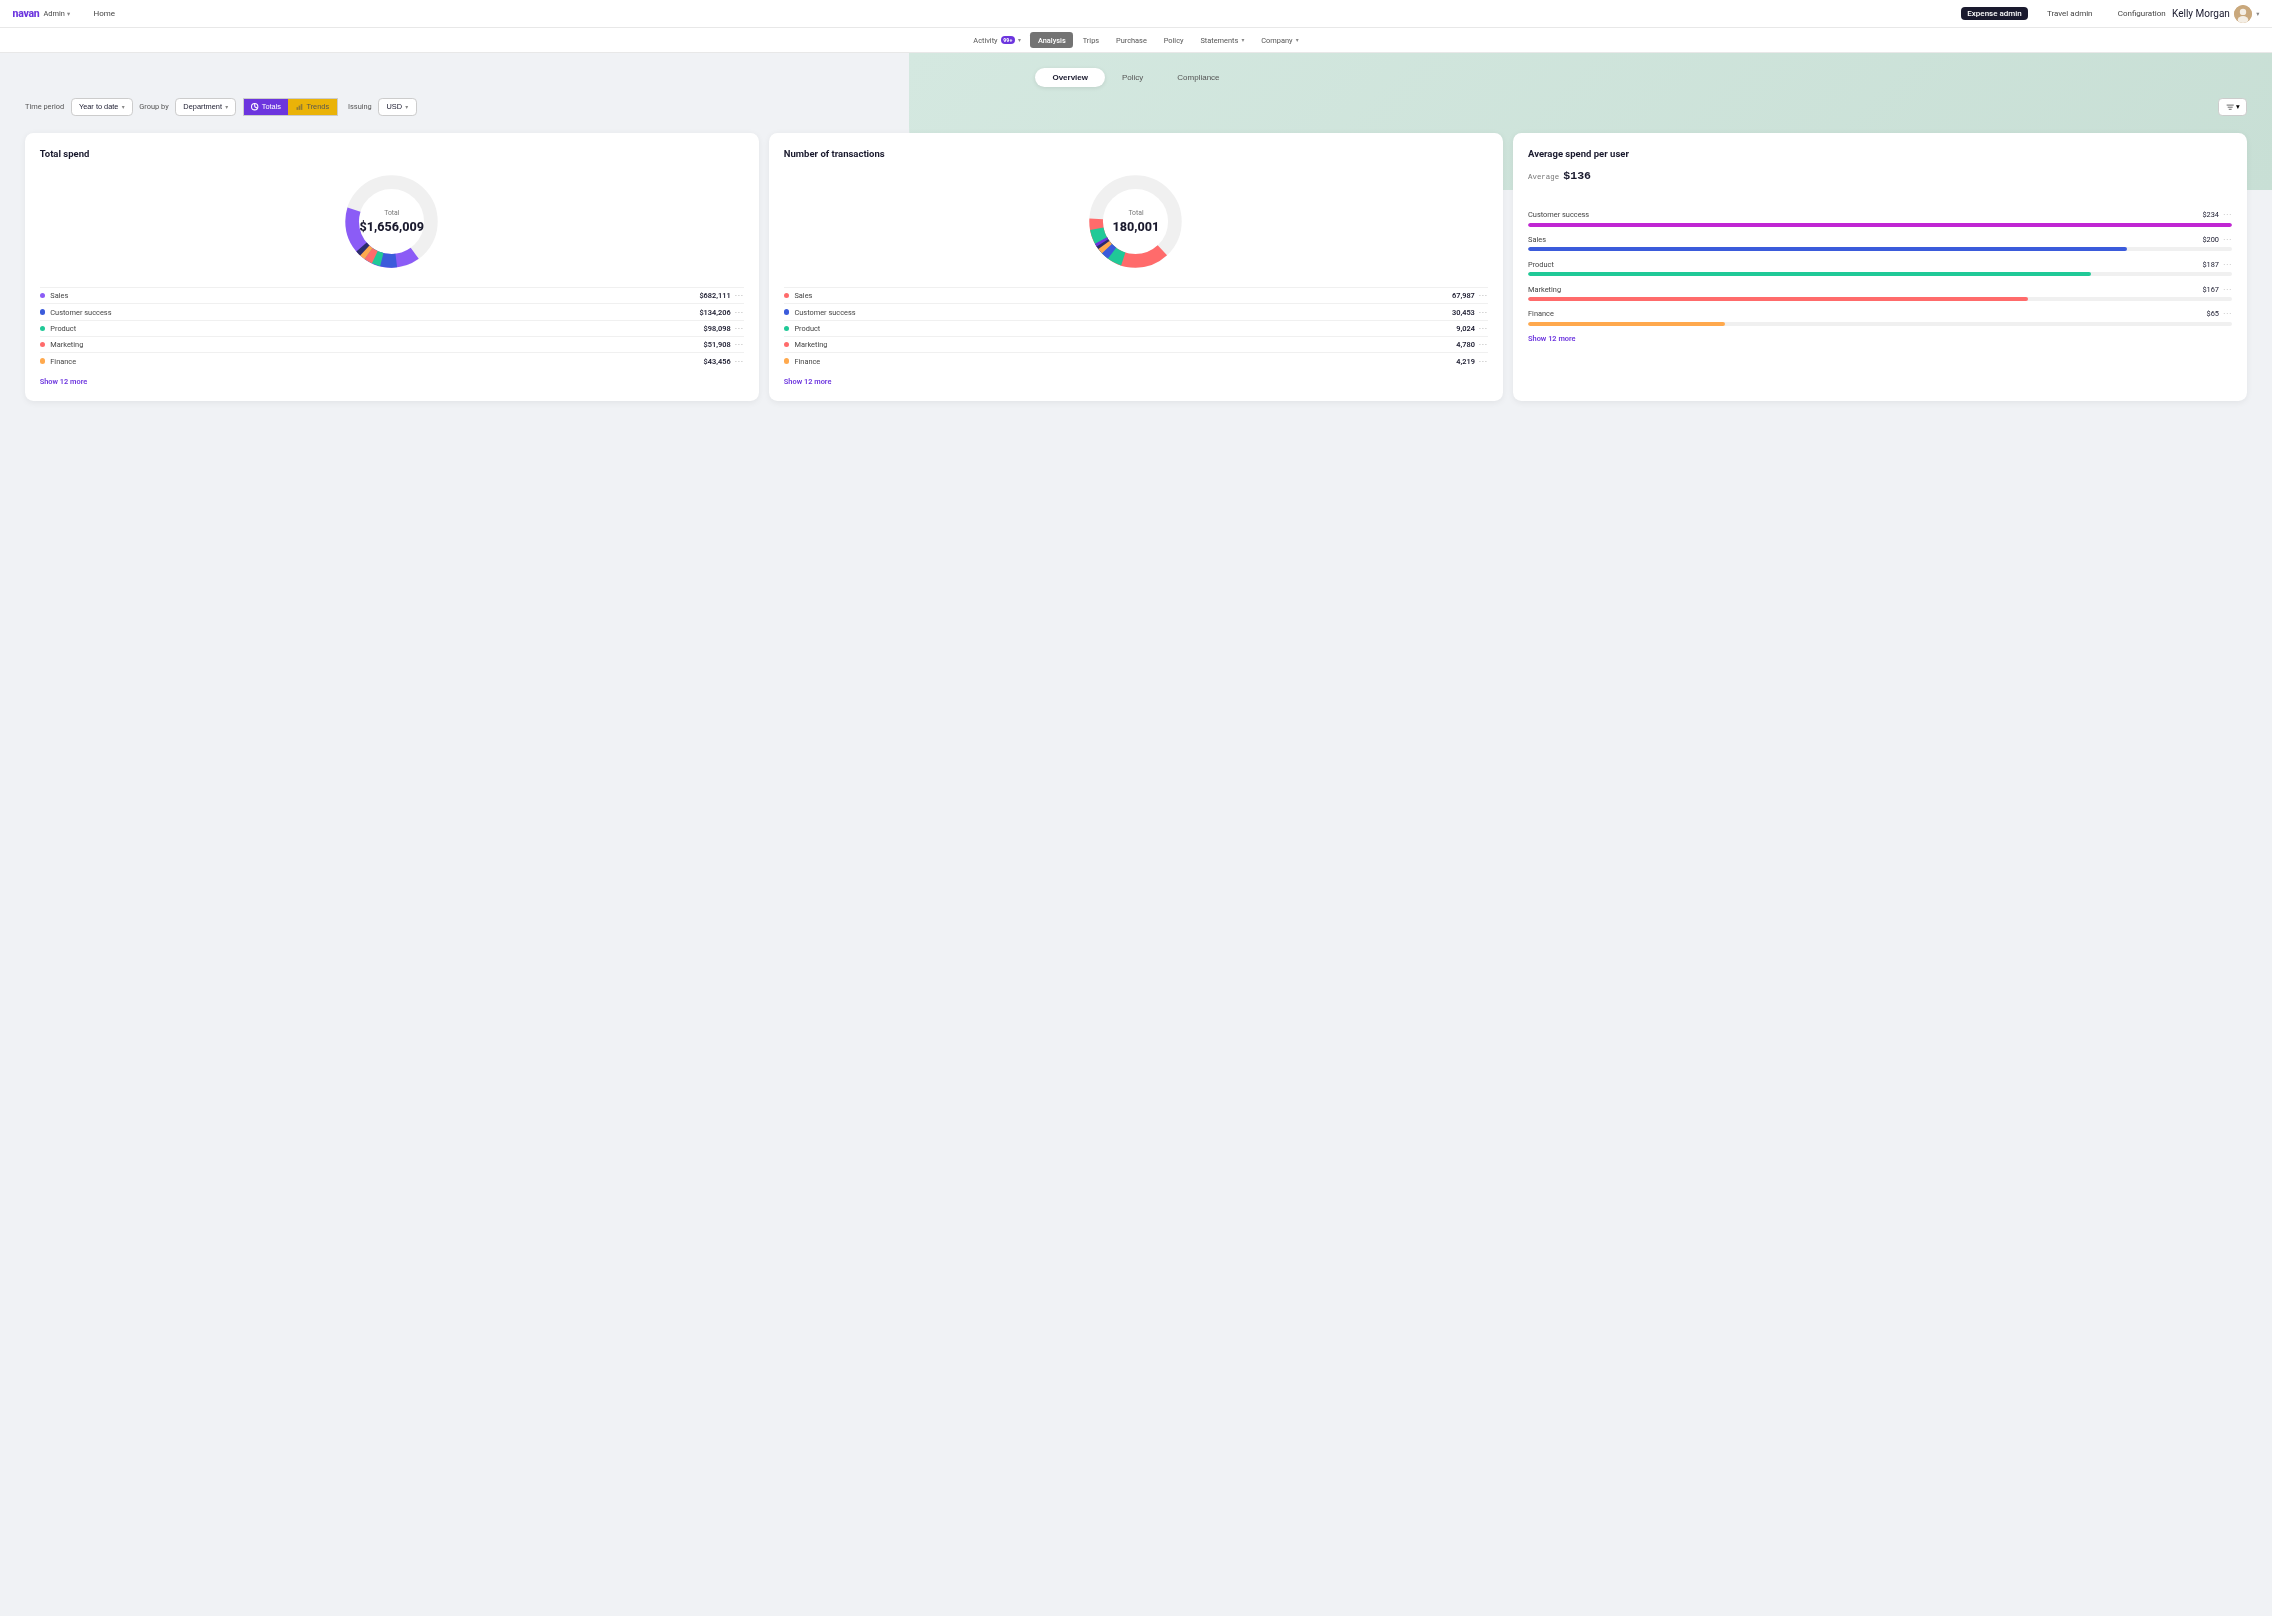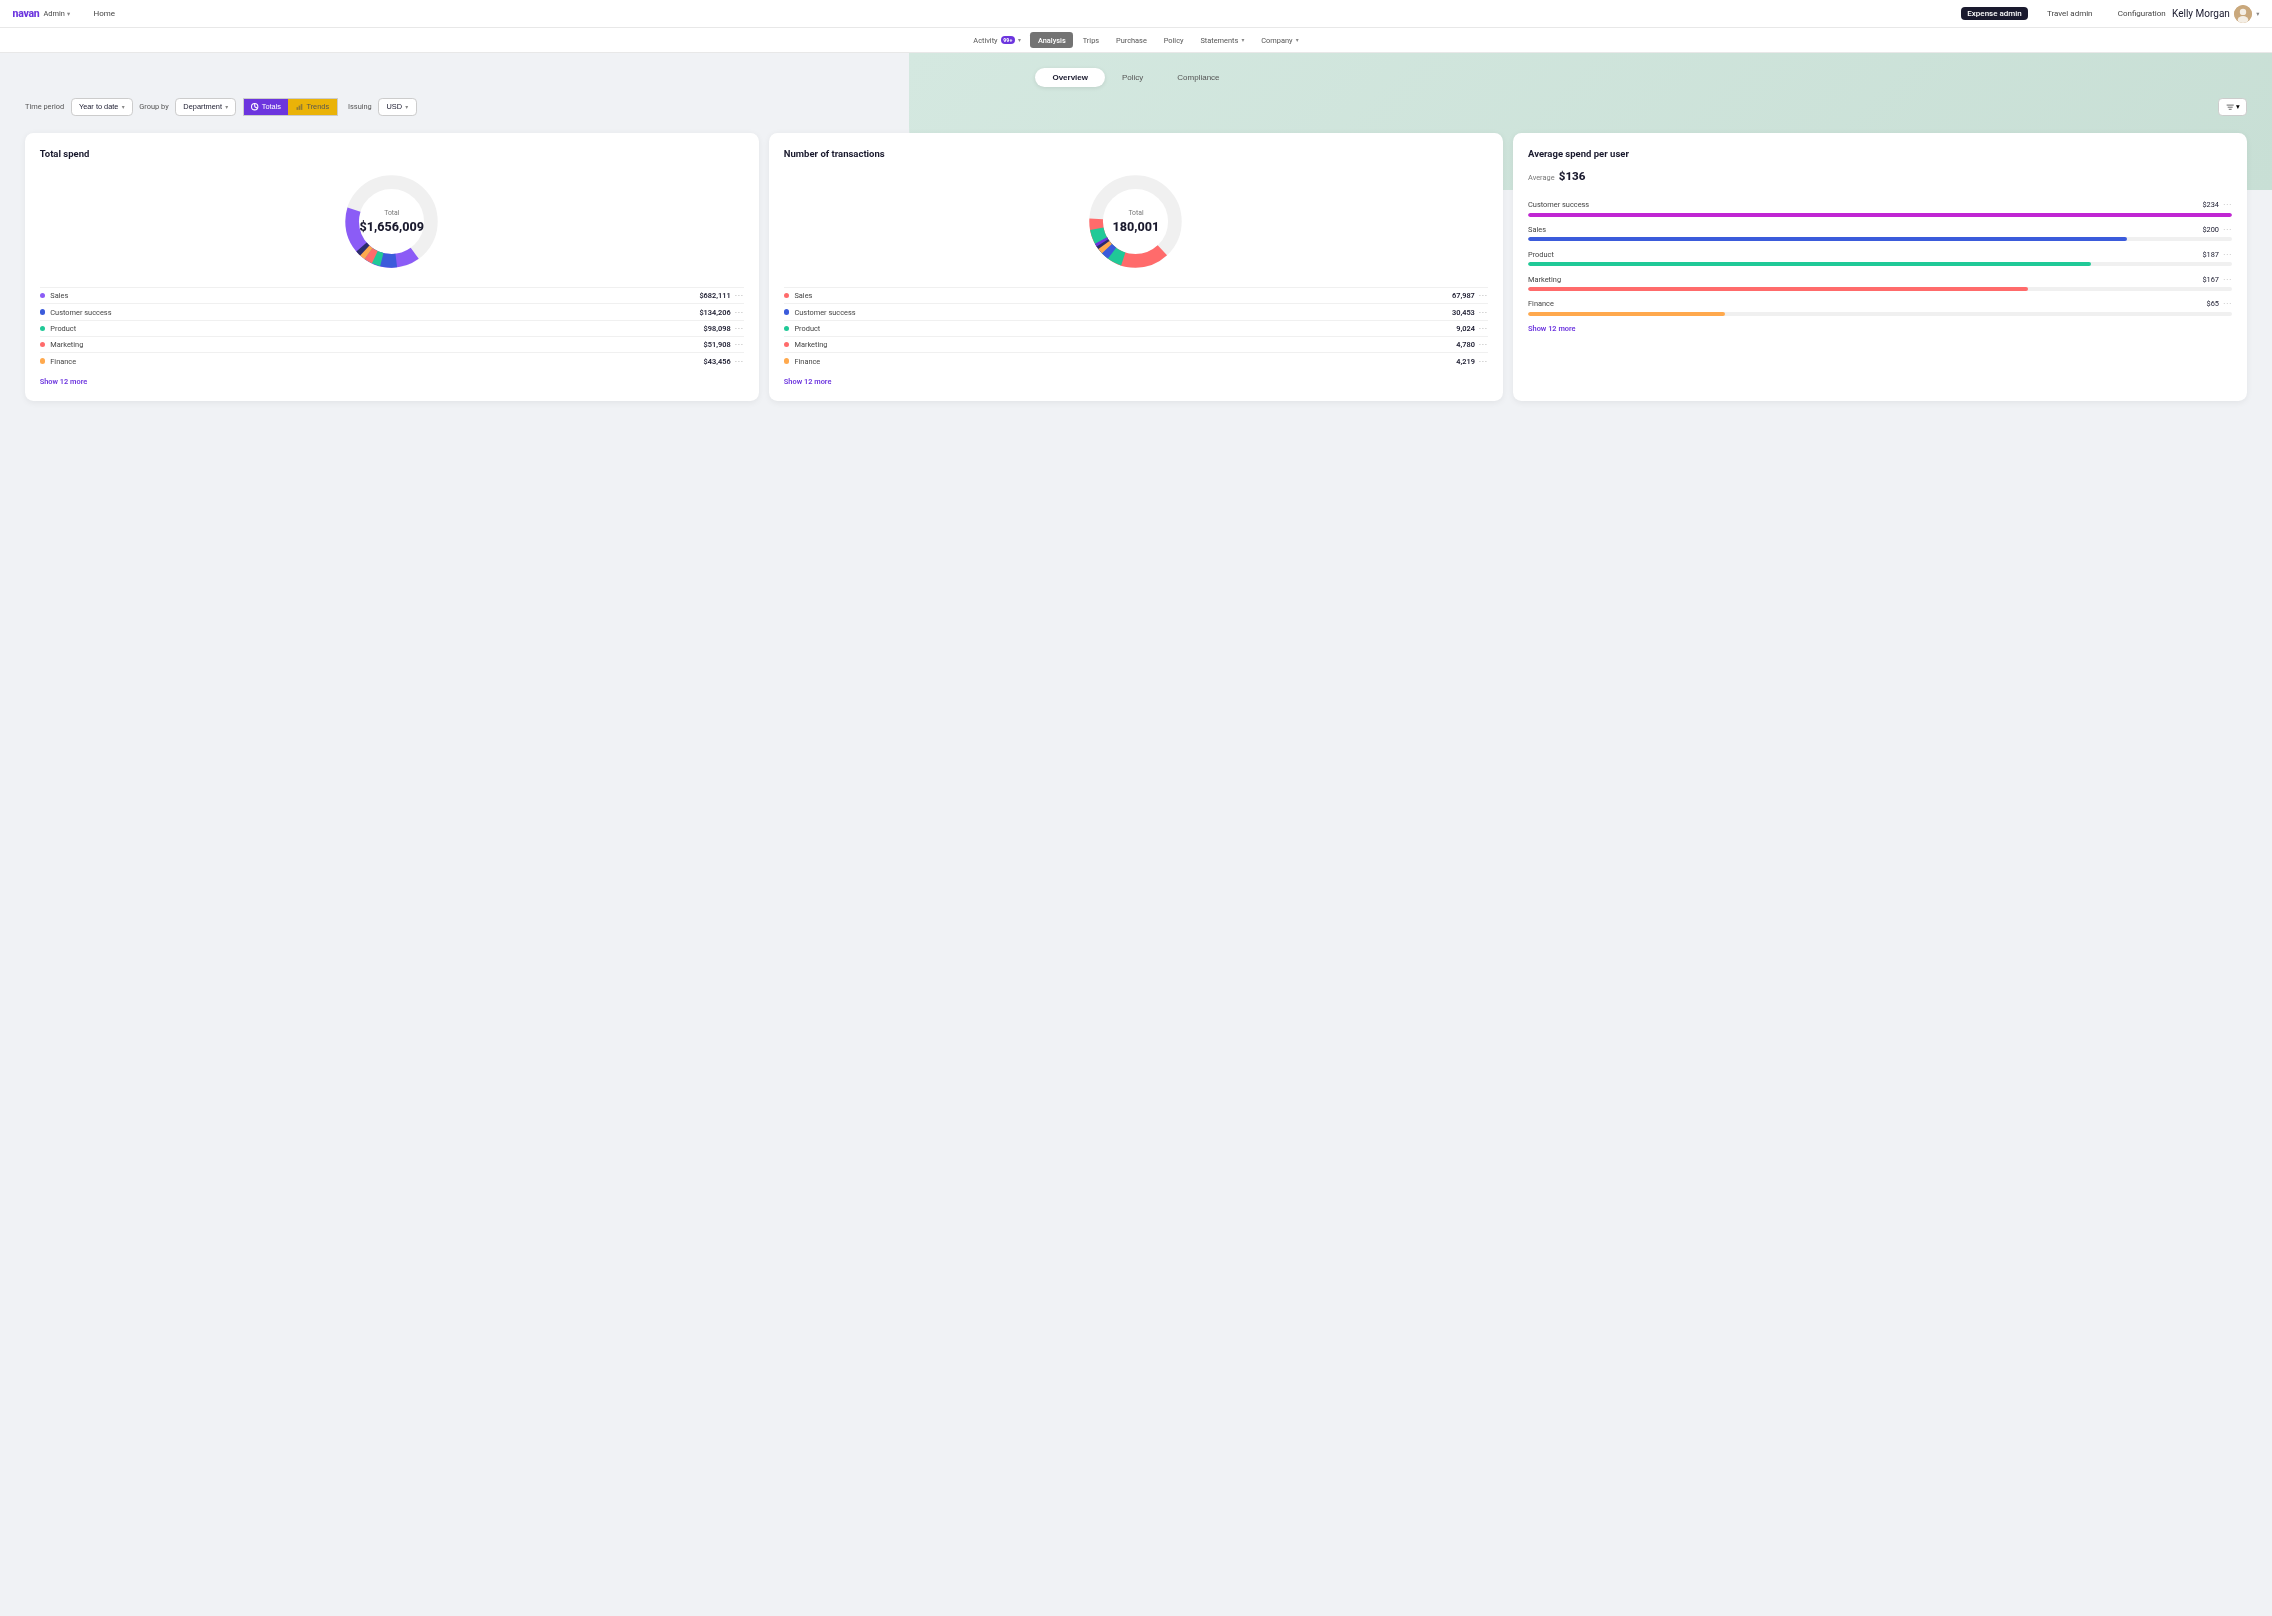--- a/index.html
+++ b/index.html
@@ -65,21 +65,21 @@
     .legend-list { list-style: none; }
     .legend-item { display: flex; align-items: center; padding: 3.2px 0; border-top: 0.5px solid #f0f0f0; }
     .legend-dot { width: 5.3px; height: 5.3px; border-radius: 50%; margin-right: 5.3px; flex-shrink: 0; }
     .legend-name { flex: 1; font-size: 7.4px; color: #444; }
     .legend-value { font-size: 7.4px; font-weight: 600; color: #1a1a2e; margin-right: 4.2px; }
     .legend-more { color: #888; font-size: 7.4px; cursor: pointer; letter-spacing: 1.1px; }
 
     .show-more { color: #6c35de; font-size: 7.4px; font-weight: 600; cursor: pointer; margin-top: 8.4px; display: block; text-decoration: none; }
 
     
-    .avg-header { display: flex; align-items: baseline; gap: 4.2px; margin-bottom: 17px; }
+    .avg-header { display: flex; align-items: baseline; gap: 4.2px; margin-bottom: 28px; font-family: Liberation Mono, monospace; }
     .avg-label { font-size: 7.4px; color: #777; }
     .avg-value { font-size: 11.6px; font-weight: 800; color: #1a1a2e; }
     .avg-row { margin-bottom: 8.4px; }
     .avg-row-header { display: flex; justify-content: space-between; align-items: center; margin-bottom: 3.2px; }
     .avg-row-name { font-size: 7.4px; color: #444; }
     .avg-row-right { display: flex; align-items: center; gap: 4.2px; }
     .avg-row-val { font-size: 7.4px; font-weight: 400; color: #1a1a2e; }
     .avg-row-more { color: #aaa; font-size: 7.4px; cursor: pointer; letter-spacing: 1.1px; }
     .bar-track { height: 4.2px; background: #f0f0f0; border-radius: 2.1px; overflow: hidden; }
     .bar-fill { height: 100%; border-radius: 2.1px; }

